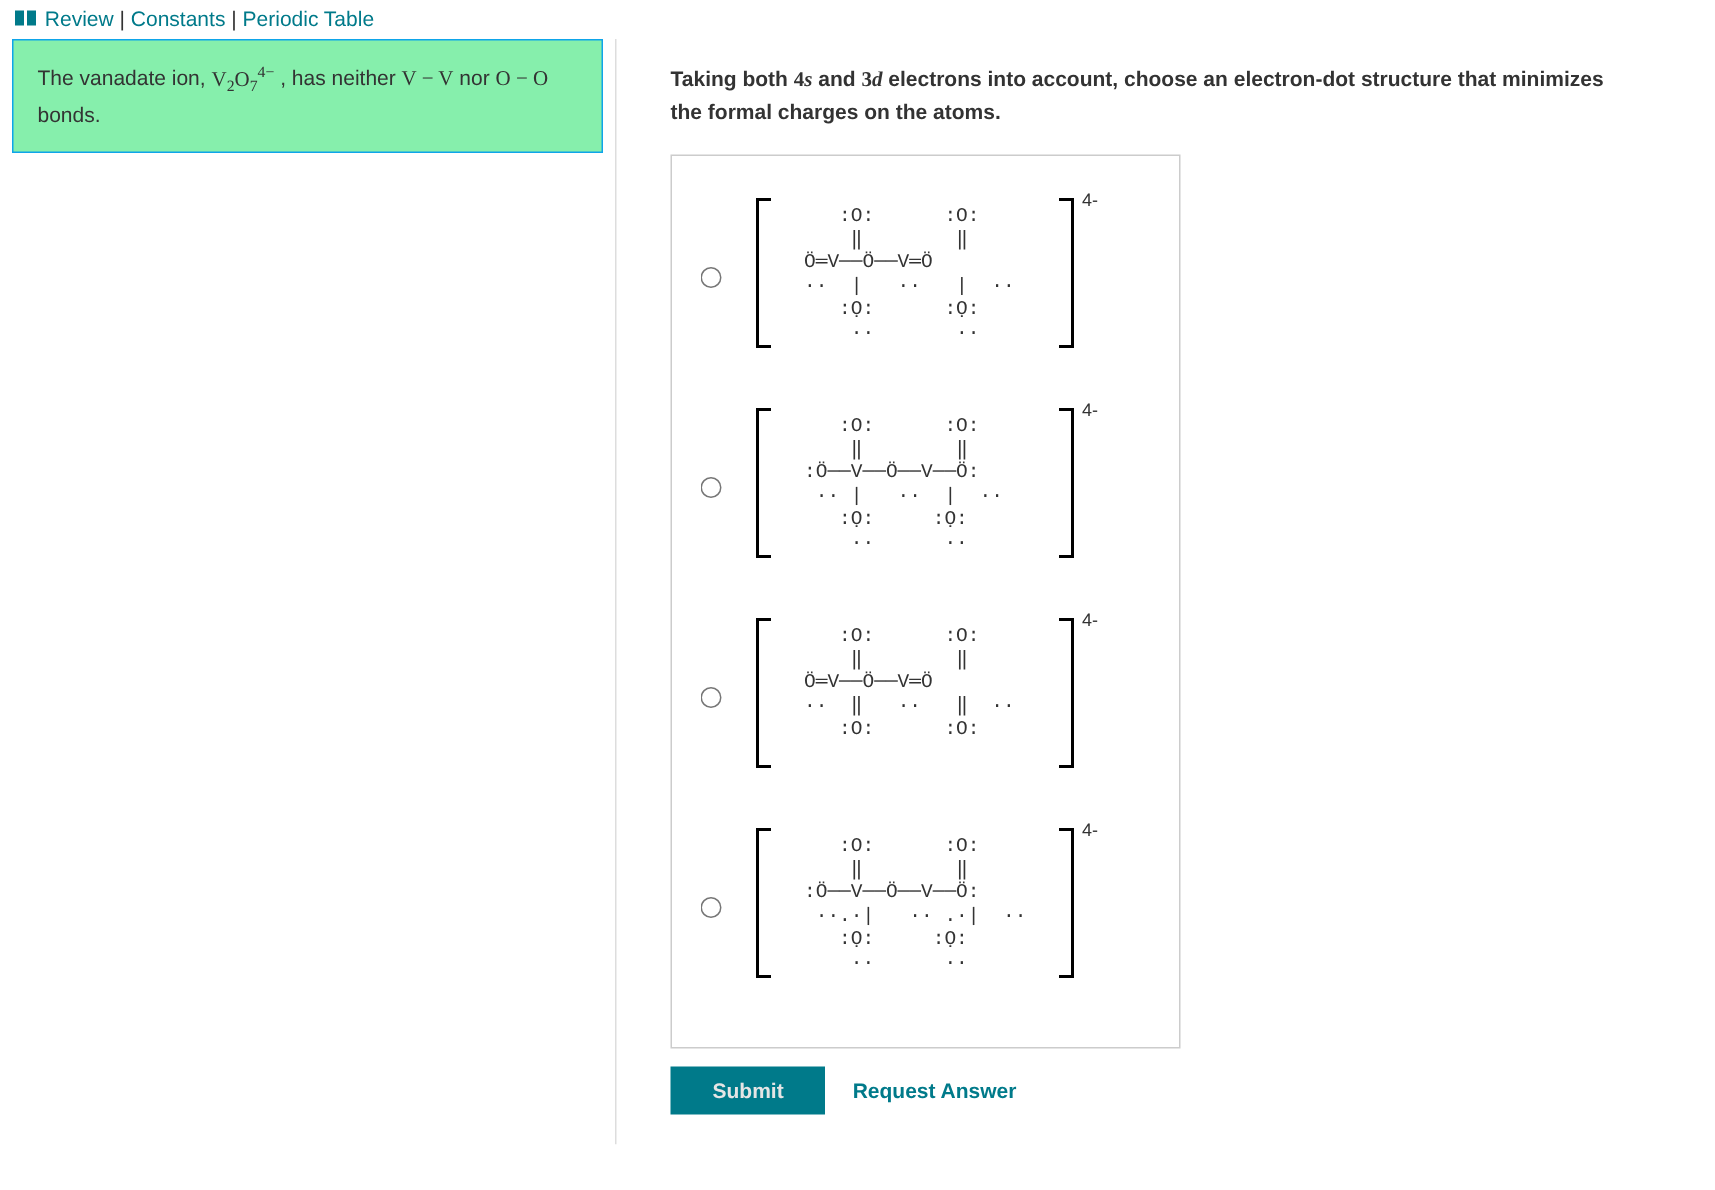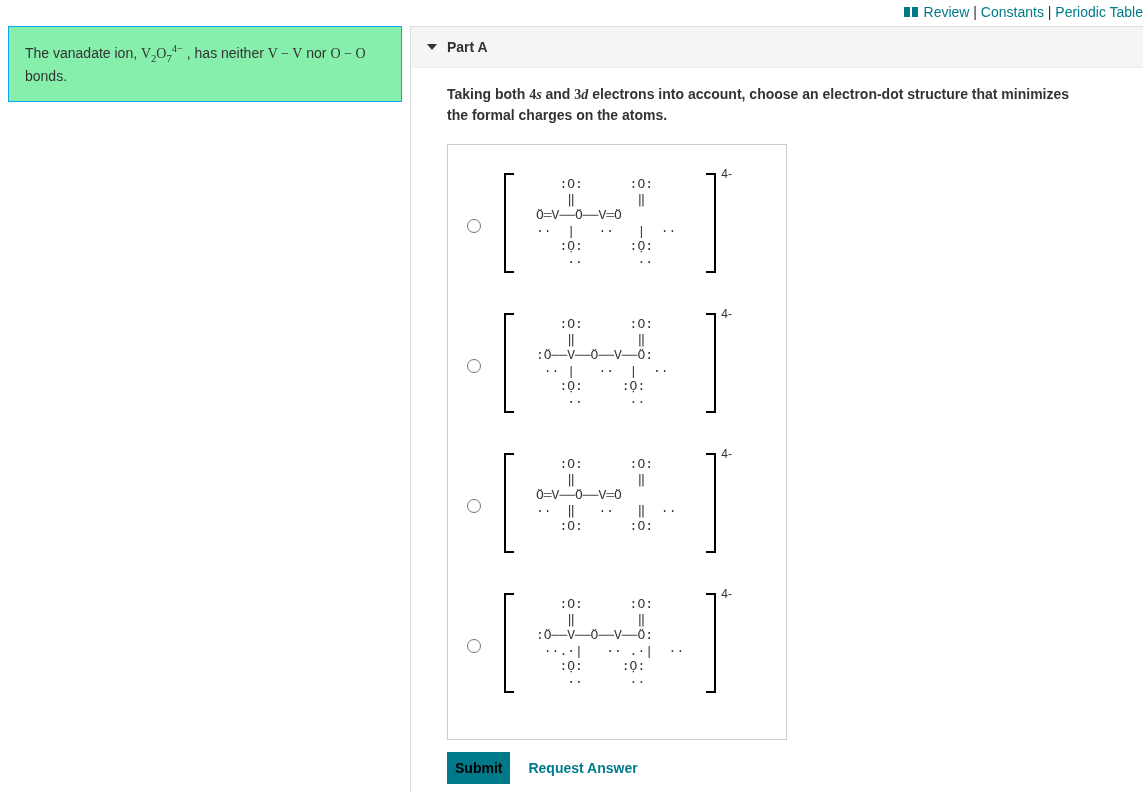--- a/index.html
+++ b/index.html
@@ -7,21 +7,21 @@
     margin: 0;
     padding: 0;
     font-family: Arial, Helvetica, sans-serif;
     font-size: 14px;
     color: #333;
     background: #fff;
     width: 1143px;
   }
   .top-bar {
     display: flex;
-    justify-content: flex-end;
+    justify-content: flex-start;
     padding: 4px 0 6px 10px;
   }
   .top-links {
     font-size: 14px;
     color: #007a8a;
   }
   .top-links .icon-review {
     display: inline-block;
     width: 14px;
     height: 10px;
@@ -136,23 +136,23 @@
     margin-left: 16px;
   }
   .actions {
     margin: 8px 0 0 36px;
     display: flex;
     align-items: center;
     gap: 18px;
   }
   .btn-submit {
     background: #007a8a;
-    color: #000000;
+    color: #e5e5e5;
     border: none;
-    padding: 8px 8px;
+    padding: 8px 28px;
     font-size: 14px;
     cursor: pointer;
     font-weight: bold;
   }
   .link-request {
     color: #007a8a;
     font-weight: bold;
     cursor: pointer;
     font-size: 14px;
   }
@@ -177,24 +177,20 @@
 </div>
 
 <div class="layout">
   <div class="sidebar">
     <div class="info-box">
       <span>The vanadate ion, </span><span class="math rm">V<span class="sub">2</span>O<span class="sub">7</span><span class="sup">4−</span></span><span> , has neither </span><span class="math rm">V − V</span><span> nor </span><span class="math rm">O − O</span><span> bonds.</span>
     </div>
   </div>
 
   <div class="main">
-    <div class="part-header">
-      <span class="caret"></span>
-      <span>Part A</span>
-    </div>
 
     <div class="question-text">
       <span>Taking both </span><span class="math rm">4<span class="ital">s</span></span><span> and </span><span class="math rm">3<span class="ital">d</span></span><span> electrons into account, choose an electron-dot structure that minimizes the formal charges on the atoms.</span>
     </div>
 
     <div class="answer-box">
 
       <label class="option-row">
         <input type="radio" name="ans" style="">
         <div class="structure">

